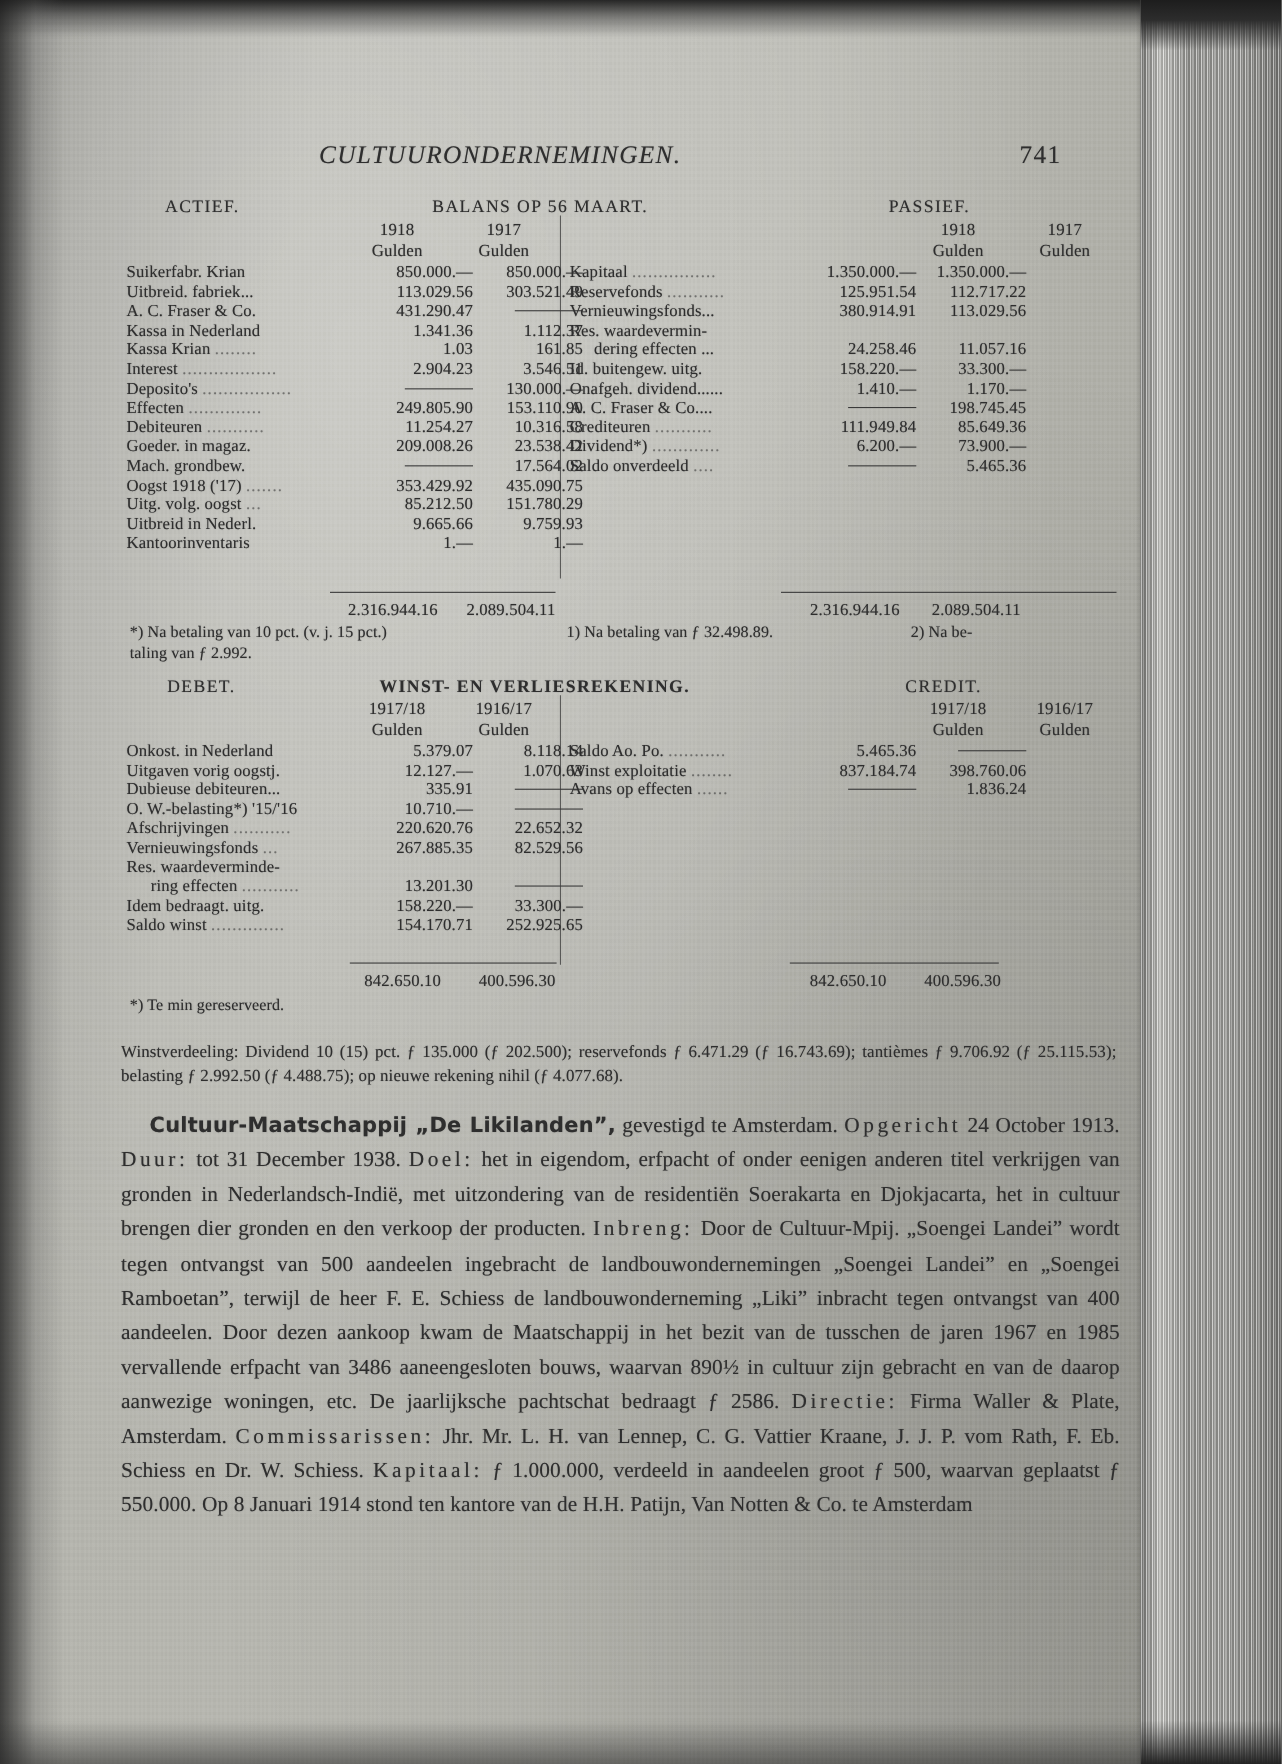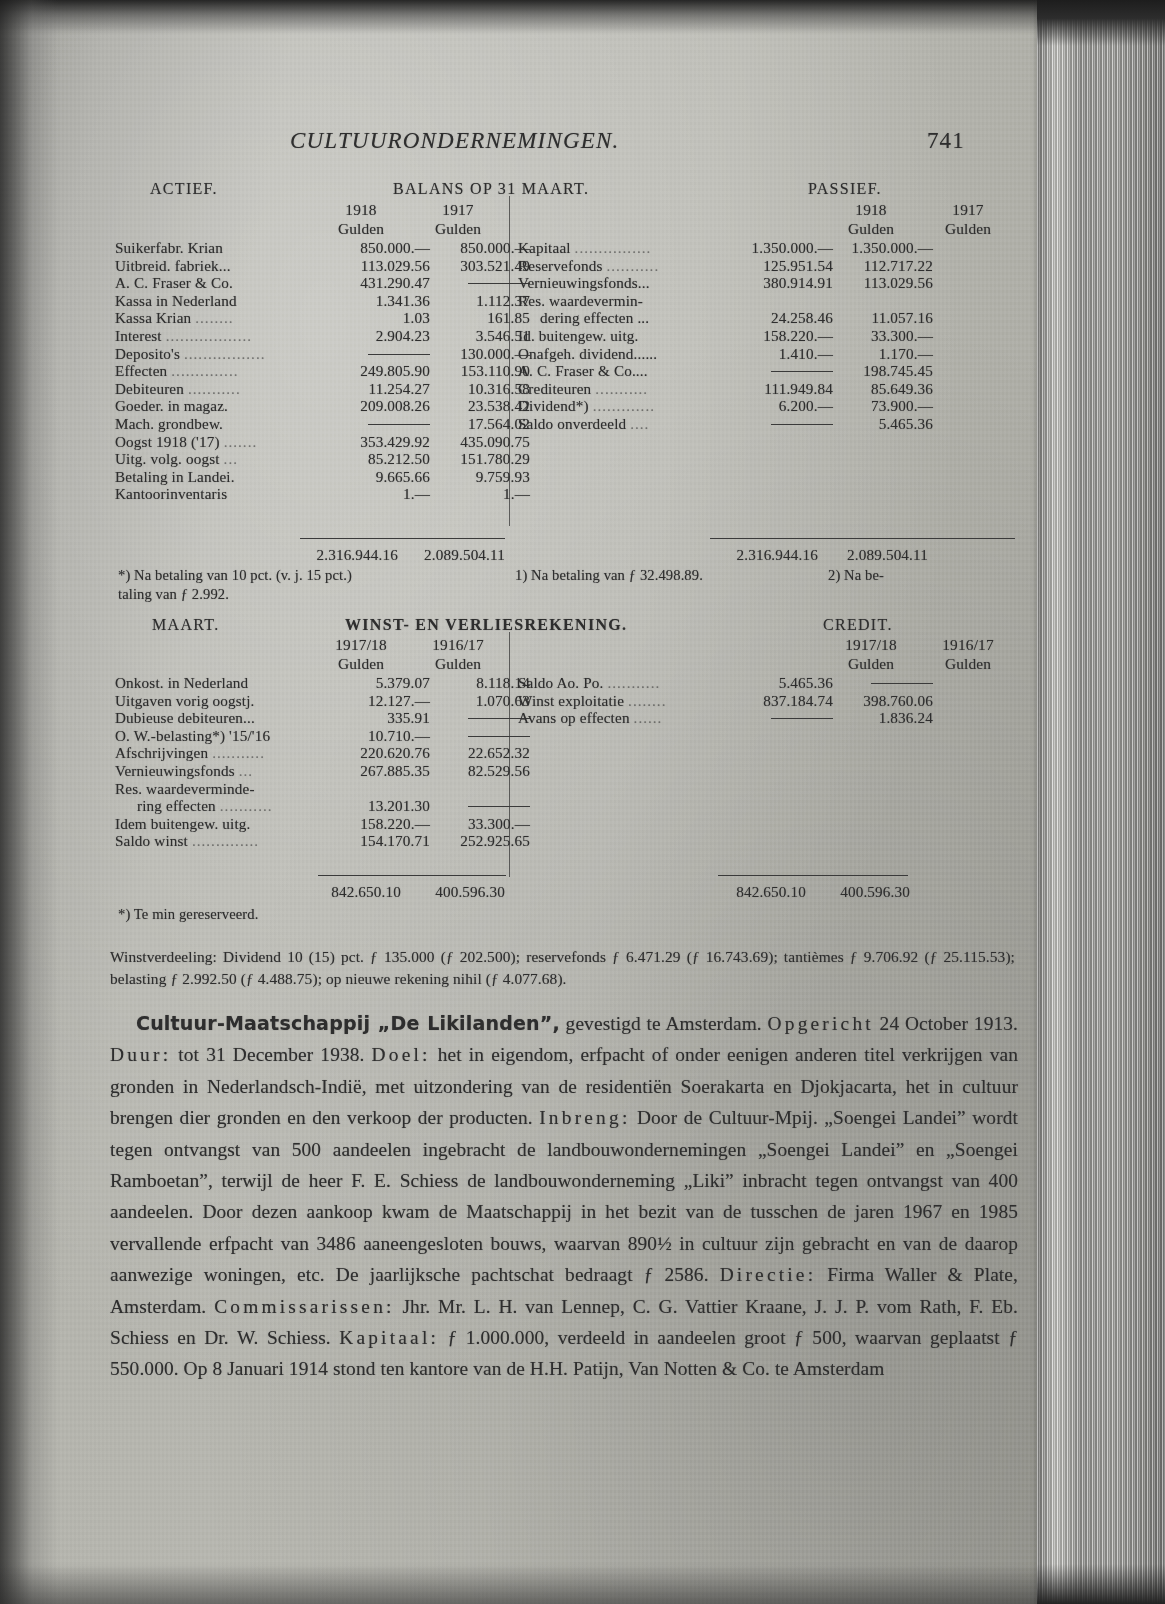--- a/index.html
+++ b/index.html
@@ -155,21 +155,21 @@
   <div class="foreedge-bot"></div>
 
   <div class="content ink">
 
     <div class="runhead">
       <span class="title">CULTUURONDERNEMINGEN.</span>
       <span class="folio">741</span>
     </div>
 
     <div class="tbl-hdr" style="left:150px;top:152px;">ACTIEF.</div>
-    <div class="tbl-hdr" style="left:393px;top:152px;">BALANS OP 31 MAART.</div>
+    <div class="tbl-hdr" style="left:393px;top:152px;">BALANS OP 56 MAART.</div>
     <div class="tbl-hdr" style="left:808px;top:152px;">PASSIEF.</div>
 
     <div class="tbl yearhdr" style="left:318px;top:173px;width:86px;">1918</div>
     <div class="tbl yearhdr" style="left:415px;top:173px;width:86px;">1917</div>
     <div class="tbl yearhdr" style="left:318px;top:192px;width:86px;">Gulden</div>
     <div class="tbl yearhdr" style="left:415px;top:192px;width:86px;">Gulden</div>
 
     <div class="tbl yearhdr" style="left:828px;top:173px;width:86px;">1918</div>
     <div class="tbl yearhdr" style="left:925px;top:173px;width:86px;">1917</div>
     <div class="tbl yearhdr" style="left:828px;top:192px;width:86px;">Gulden</div>
@@ -239,21 +239,21 @@
               <td class="lab">Oogst 1918 ('17) <span class="dots">.......</span></td>
               <td class="v1 num">353.429.92</td>
               <td class="v2 num">435.090.75</td>
             </tr>
             <tr>
               <td class="lab">Uitg. volg. oogst <span class="dots">...</span></td>
               <td class="v1 num">85.212.50</td>
               <td class="v2 num">151.780.29</td>
             </tr>
             <tr>
-              <td class="lab">Betaling in Landei.</td>
+              <td class="lab">Uitbreid in Nederl.</td>
               <td class="v1 num">9.665.66</td>
               <td class="v2 num">9.759.93</td>
             </tr>
             <tr>
               <td class="lab">Kantoorinventaris</td>
               <td class="v1 num">1.—</td>
               <td class="v2 num">1.—</td>
             </tr>
           </tbody>
         </table>
@@ -327,21 +327,21 @@
 
     <div class="totrule" style="left:710px;top:510px;width:305px;"></div>
     <div class="tbl num" style="left:700px;top:518px;width:118px;">2.316.944.16</div>
     <div class="tbl num" style="left:818px;top:518px;width:110px;">2.089.504.11</div>
 
     <div class="note" style="left:118px;top:538px;width:390px;">*) Na betaling van 10 pct. (v. j. 15 pct.)</div>
     <div class="note" style="left:515px;top:538px;width:310px;">1) Na betaling van ƒ 32.498.89.</div>
     <div class="note" style="left:828px;top:538px;width:200px;">2) Na be-</div>
     <div class="note" style="left:118px;top:557px;width:300px;">taling van ƒ 2.992.</div>
 
-    <div class="tbl-hdr" style="left:152px;top:588px;">MAART.</div>
+    <div class="tbl-hdr" style="left:152px;top:588px;">DEBET.</div>
     <div class="tbl-hdr" style="left:345px;top:588px;font-weight:bold;">WINST- EN VERLIESREKENING.</div>
     <div class="tbl-hdr" style="left:823px;top:588px;">CREDIT.</div>
 
     <div class="tbl yearhdr" style="left:318px;top:608px;width:86px;">1917/18</div>
     <div class="tbl yearhdr" style="left:415px;top:608px;width:86px;">1916/17</div>
     <div class="tbl yearhdr" style="left:318px;top:627px;width:86px;">Gulden</div>
     <div class="tbl yearhdr" style="left:415px;top:627px;width:86px;">Gulden</div>
 
     <div class="tbl yearhdr" style="left:828px;top:608px;width:86px;">1917/18</div>
     <div class="tbl yearhdr" style="left:925px;top:608px;width:86px;">1916/17</div>
@@ -387,21 +387,21 @@
               <td class="lab">Res. waardeverminde-</td>
               <td class="v1 num"></td>
               <td class="v2 num"></td>
             </tr>
             <tr>
               <td class="lab"><span style="display:inline-block;width:22px;"></span>ring effecten <span class="dots">...........</span></td>
               <td class="v1 num">13.201.30</td>
               <td class="v2 num"><span class="rule"></span></td>
             </tr>
             <tr>
-              <td class="lab">Idem buitengew. uitg.</td>
+              <td class="lab">Idem bedraagt. uitg.</td>
               <td class="v1 num">158.220.—</td>
               <td class="v2 num">33.300.—</td>
             </tr>
             <tr>
               <td class="lab">Saldo winst <span class="dots">..............</span></td>
               <td class="v1 num">154.170.71</td>
               <td class="v2 num">252.925.65</td>
             </tr>
           </tbody>
         </table>

